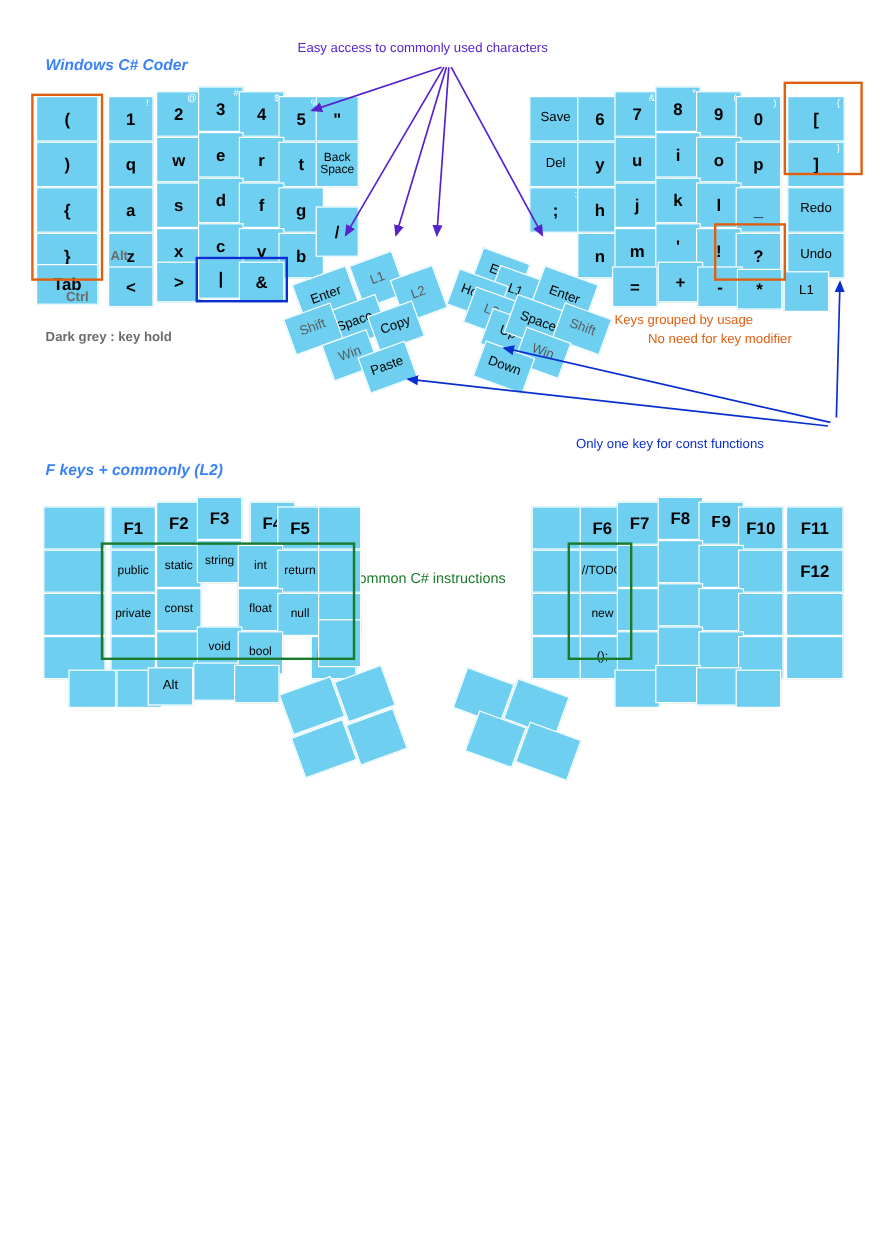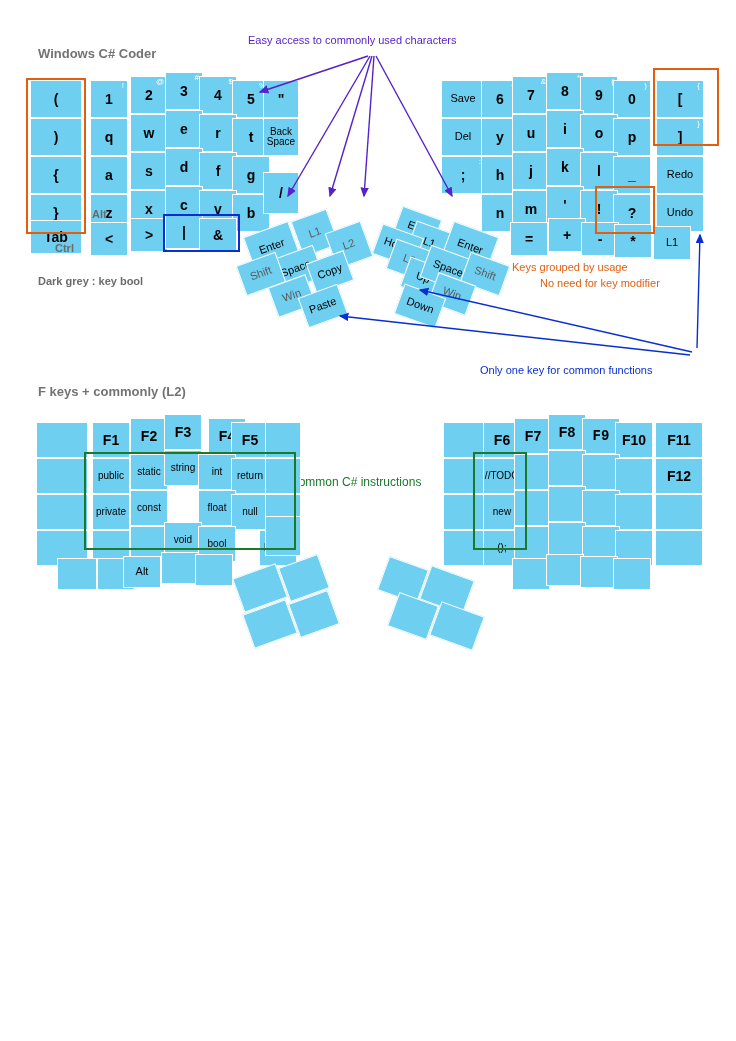--- a/index.html
+++ b/index.html
@@ -46,21 +46,22 @@
     top: 1px;
     right: 3px;
     font-size: 8px;
     font-weight: normal;
     color: #ffffff;
   }
   .title {
     position: absolute;
     font-weight: bold;
     font-size: 13px;
-    color: #737373;
+    color: #3b82f6;
+    font-style: italic;
   }
   .note {
     position: absolute;
     font-size: 11px;
     font-weight: bold;
     color: #6b6b6b;
   }
   .ann-purple {
     position: absolute;
     font-size: 11px;
@@ -106,27 +107,27 @@
     height: 1041px;
     pointer-events: none;
   }
 </style>
 </head>
 <body>
 
 <div class="stage">
 
   <div class="title" style="left:38px; top:46px;">Windows C# Coder</div>
-  <div class="note" style="left:38px; top:275px;">Dark grey : key bool</div>
+  <div class="note" style="left:38px; top:275px;">Dark grey : key hold</div>
   <div class="title" style="left:38px; top:384px;">F keys + commonly (L2)</div>
 
   <div class="ann-purple" style="left:248px; top:34px;">Easy access to commonly used characters</div>
   <div class="ann-orange" style="left:512px; top:261px;">Keys grouped by usage</div>
   <div class="ann-orange" style="left:540px; top:277px;">No need for key modifier</div>
-  <div class="ann-blue" style="left:480px; top:364px;">Only one key for common functions</div>
+  <div class="ann-blue" style="left:480px; top:364px;">Only one key for const functions</div>
   <div class="ann-green" style="left:290px; top:475px;">Common C# instructions</div>
 
   <div id="keys-root">
       <div class="key black big" style="left: 30px; top: 80px; width: 52px; height: 38px;"><span>(</span></div>
       <div class="key black big" style="left: 90px; top: 80px; width: 38px; height: 38px;"><span>1</span><span class="corner">!</span></div>
       <div class="key black big" style="left: 130px; top: 76px; width: 38px; height: 38px;"><span>2</span><span class="corner">@</span></div>
       <div class="key black big" style="left: 165px; top: 72px; width: 38px; height: 38px;"><span>3</span><span class="corner">#</span></div>
       <div class="key black big" style="left: 199px; top: 76px; width: 38px; height: 38px;"><span>4</span><span class="corner">$</span></div>
       <div class="key black big" style="left: 232px; top: 80px; width: 38px; height: 38px;"><span>5</span><span class="corner">%</span></div>
       <div class="key black big" style="left: 263px; top: 80px; width: 36px; height: 38px;"><span>"</span></div>

